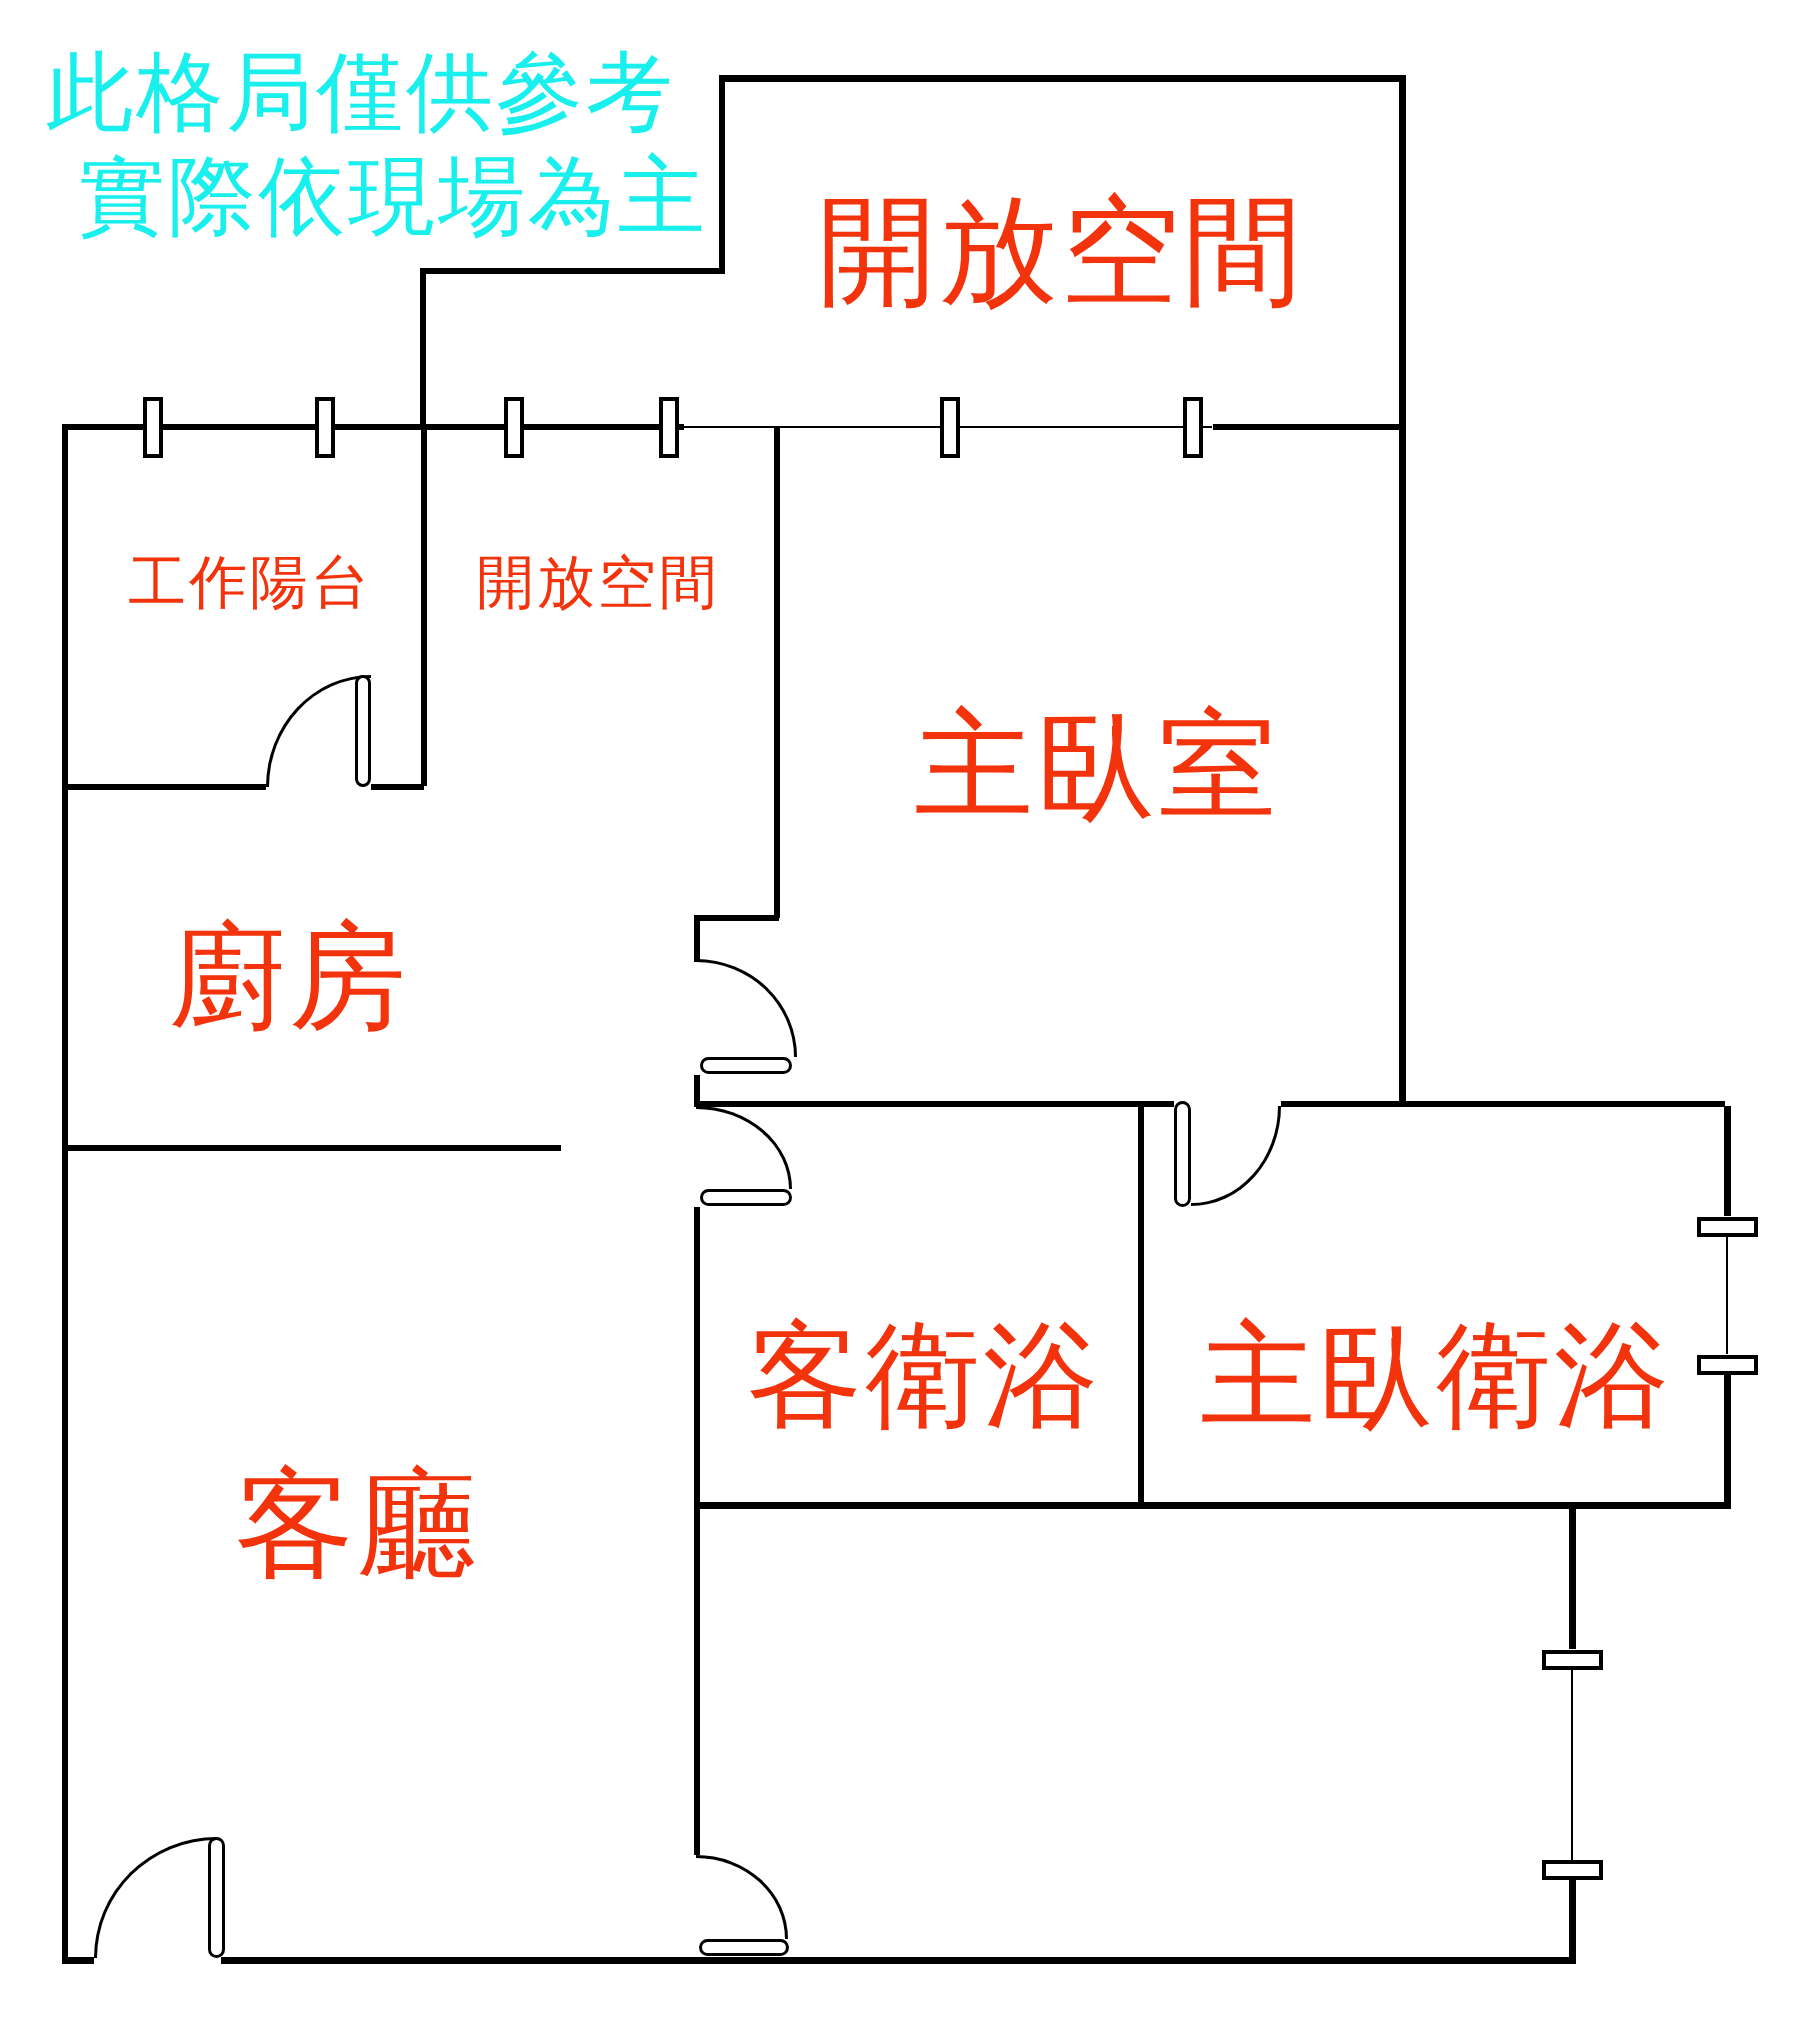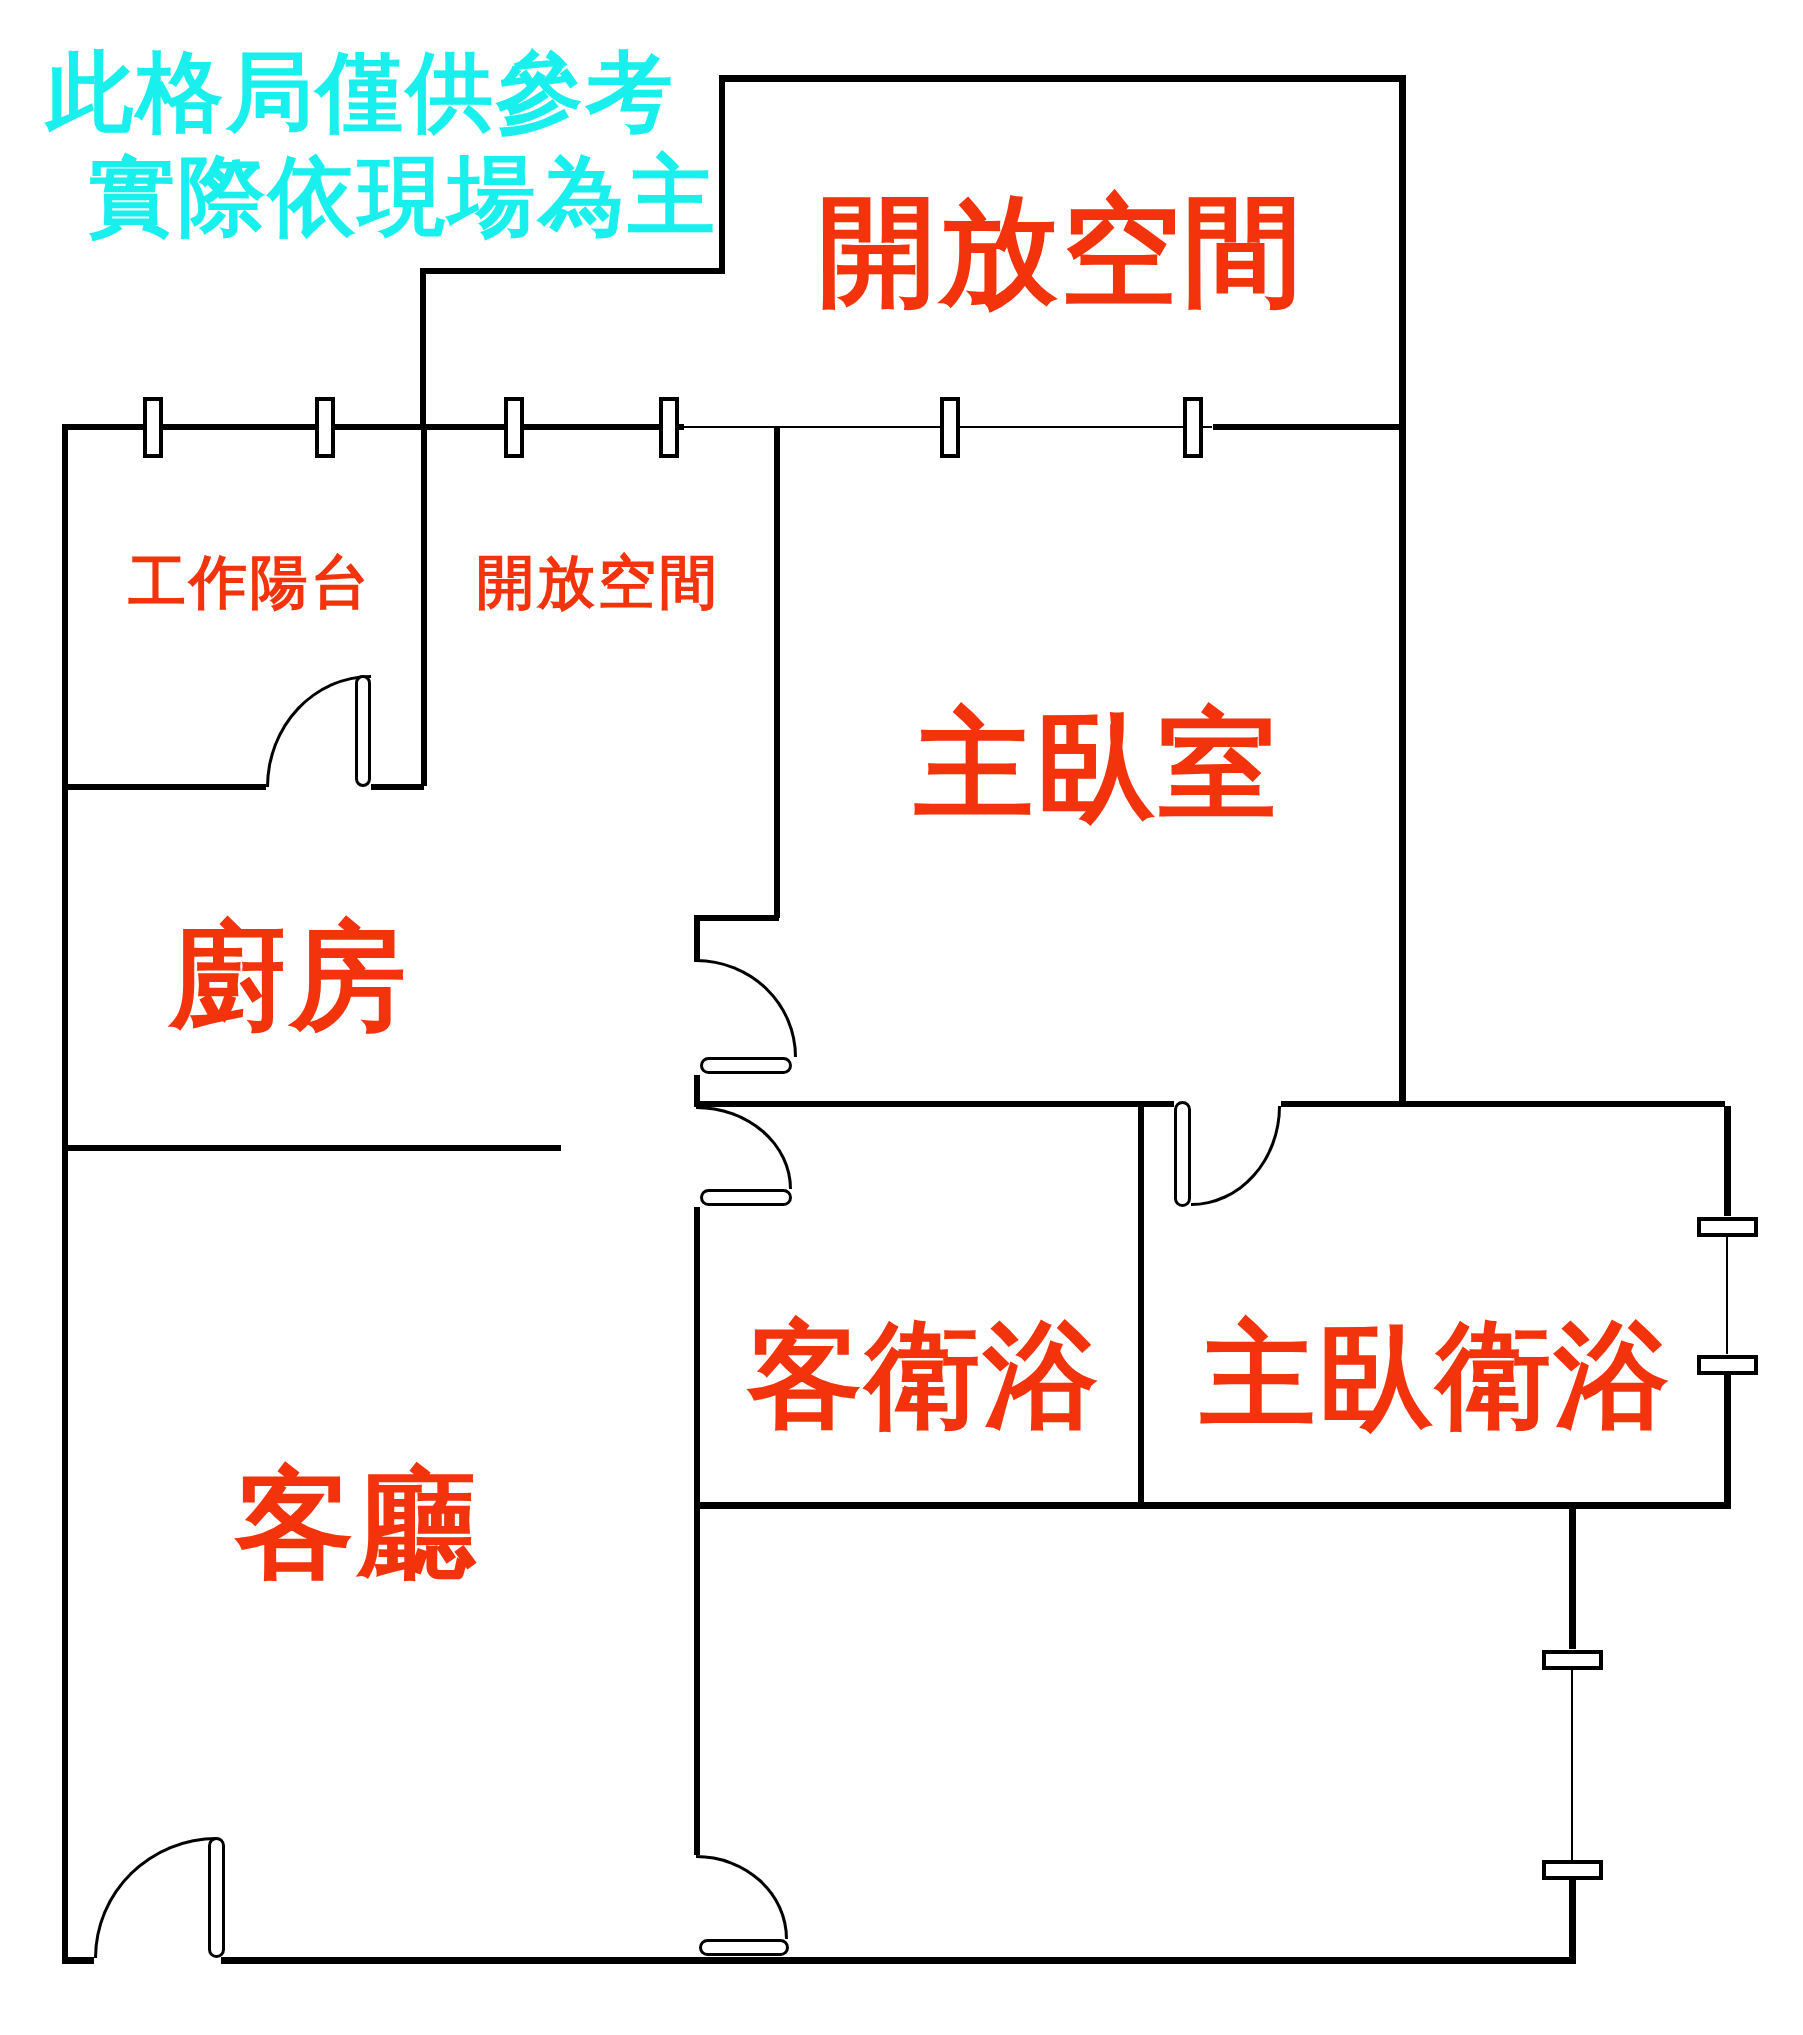--- a/index.html
+++ b/index.html
@@ -14,21 +14,21 @@
   .thin{position:absolute;background:#000;}
   .window{position:absolute;background:#fff;border:4.3px solid #000;box-sizing:border-box;}
   .leaf{position:absolute;background:#fff;border:3.6px solid #000;border-radius:8.7px;box-sizing:border-box;}
   .arc{position:absolute;box-sizing:border-box;}
   .arc.tl{border-top:3.6px solid #000;border-left:3.6px solid #000;border-top-left-radius:100% 100%;}
   .arc.tr{border-top:3.6px solid #000;border-right:3.6px solid #000;border-top-right-radius:100% 100%;}
   .arc.br{border-bottom:3.6px solid #000;border-right:3.6px solid #000;border-bottom-right-radius:100% 100%;}
   .room-label{
     position:absolute;
     transform:translate(-50%,-50%);
-    font-weight:bold;
+    font-weight:normal;
     white-space:nowrap;
     letter-spacing:2.9px;
     line-height:1;
   }
 </style>
 </head>
 <body>
 
 <div class="plan" id="plan" style="background: rgb(255, 255, 255);">
     <div class="wall" style="background: rgb(0, 0, 0); left: 722px; top: 75px; width: 684px; height: 7.2px;"></div>
@@ -77,21 +77,21 @@
     <div class="window" style="left: 315px; top: 397px; width: 19.5px; height: 61px;"></div>
     <div class="window" style="left: 504px; top: 397px; width: 19.5px; height: 61px;"></div>
     <div class="window" style="left: 659px; top: 397px; width: 19.5px; height: 61px;"></div>
     <div class="window" style="left: 940px; top: 397px; width: 19.5px; height: 61px;"></div>
     <div class="window" style="left: 1183px; top: 397px; width: 19.5px; height: 61px;"></div>
     <div class="window" style="left: 1697px; top: 1217px; width: 61px; height: 19.5px;"></div>
     <div class="window" style="left: 1697px; top: 1355px; width: 61px; height: 19.5px;"></div>
     <div class="window" style="left: 1542px; top: 1650px; width: 61px; height: 19.5px;"></div>
     <div class="window" style="left: 1542px; top: 1860px; width: 61px; height: 19.5px;"></div>
     <div class="room-label" style="left: 361px; top: 92px; font-size: 87px; color: rgb(25, 239, 236);">此格局僅供參考</div>
-    <div class="room-label" style="left: 403px; top: 196px; font-size: 87px; color: rgb(25, 239, 236);">實際依現場為主</div>
+    <div class="room-label" style="left: 393px; top: 196px; font-size: 87px; color: rgb(25, 239, 236);">實際依現場為主</div>
     <div class="room-label" style="left: 1061px; top: 251px; font-size: 119px; color: rgb(242, 51, 12);">開放空間</div>
     <div class="room-label" style="left: 250px; top: 582px; font-size: 58px; color: rgb(242, 51, 12);">工作陽台</div>
     <div class="room-label" style="left: 598px; top: 582px; font-size: 58px; color: rgb(242, 51, 12);">開放空間</div>
     <div class="room-label" style="left: 1097px; top: 765px; font-size: 119px; color: rgb(242, 51, 12); text-align: right;">主臥室</div>
     <div class="room-label" style="left: 289px; top: 976px; font-size: 117px; color: rgb(242, 51, 12); text-align: center;">廚房</div>
     <div class="room-label" style="left: 924px; top: 1375px; font-size: 115px; color: rgb(242, 51, 12);">客衛浴</div>
     <div class="room-label" style="left: 1436px; top: 1375px; font-size: 115px; color: rgb(242, 51, 12);">主臥衛浴</div>
     <div class="room-label" style="left: 357px; top: 1524px; font-size: 119px; color: rgb(242, 51, 12);">客廳</div>
   </div>
 

